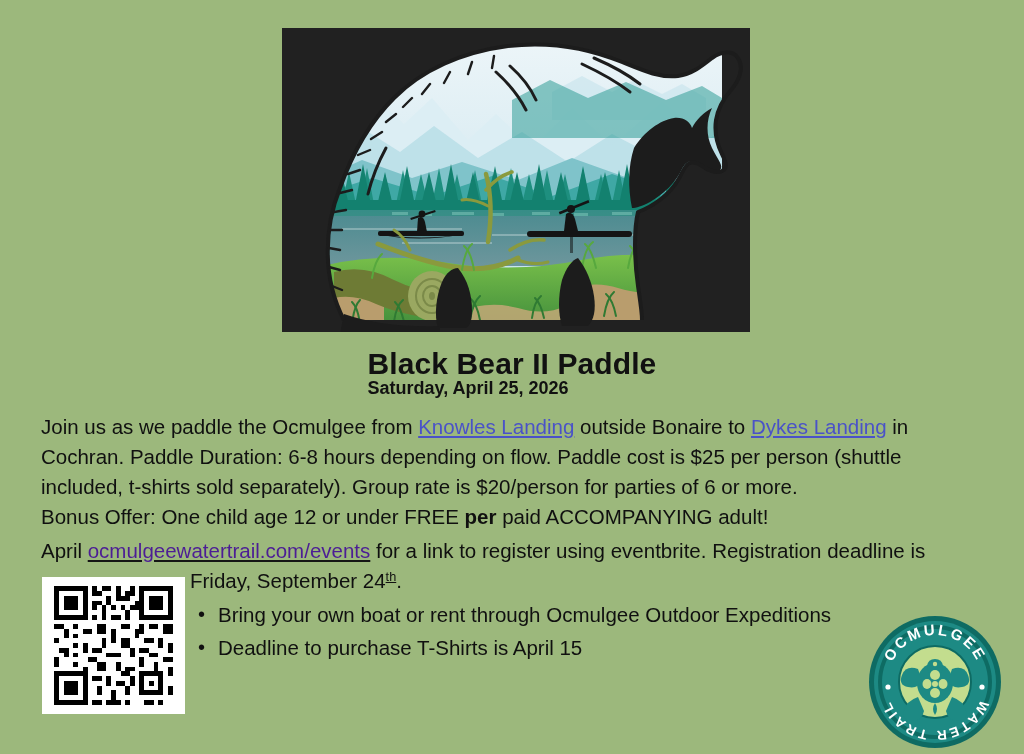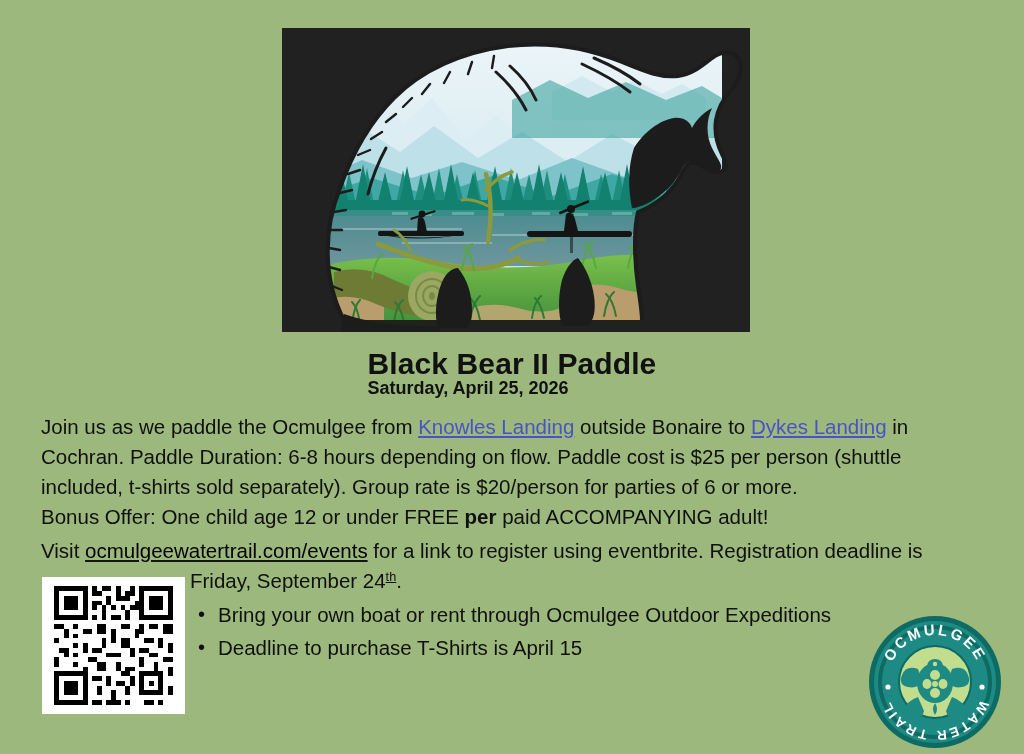--- a/index.html
+++ b/index.html
@@ -63,21 +63,21 @@
     line-height: 30px;
     color: #101010;
   }
   #body-copy p { margin: 0; }
   .gap { height: 4px; }
 
   a.lnk {
     color: #4a52c8;
   }
   a.lnk2 {
-    color: #000000;
+    color: #4c1d95;
     text-decoration: underline;
     text-decoration-color: #151515;
   }
   b.bold { font-weight: bold; margin-top: 20px; }
 
   #deadline-line {
     position: absolute;
     left: 190px;
     top: 563px;
     font-size: 20.5px;
@@ -362,21 +362,21 @@
 
   <div id="body-copy">
     <p>
       <span>Join us as we paddle the Ocmulgee from </span><a class="lnk" href="#">Knowles Landing</a><span> outside Bonaire to </span><a class="lnk" href="#">Dykes Landing</a><span> in Cochran. Paddle Duration: 6-8 hours depending on flow.  Paddle cost is $25 per person (shuttle included, t-shirts sold separately). Group rate is $20/person for parties of 6 or more.</span>
     </p>
     <p>
       <span>Bonus Offer: One child age 12 or under FREE </span><b class="bold">per</b><span> paid ACCOMPANYING adult!</span>
     </p>
     <div class="gap"></div>
     <p>
-      <span>Visit </span><a class="lnk2" href="#">ocmulgeewatertrail.com/events</a><span> for a link to register using eventbrite.  Registration deadline is</span>
+      <span>April </span><a class="lnk2" href="#">ocmulgeewatertrail.com/events</a><span> for a link to register using eventbrite.  Registration deadline is</span>
     </p>
   </div>
 
   <div id="deadline-line">
     <span>Friday, September 24</span><sup class="ord">th</sup><span>.</span>
   </div>
 
   <div id="qr">
     <svg viewBox="0 0 29 29" shape-rendering="crispEdges" xmlns="http://www.w3.org/2000/svg" aria-hidden="true">
       <rect width="29" height="29" fill="#ffffff"></rect>

